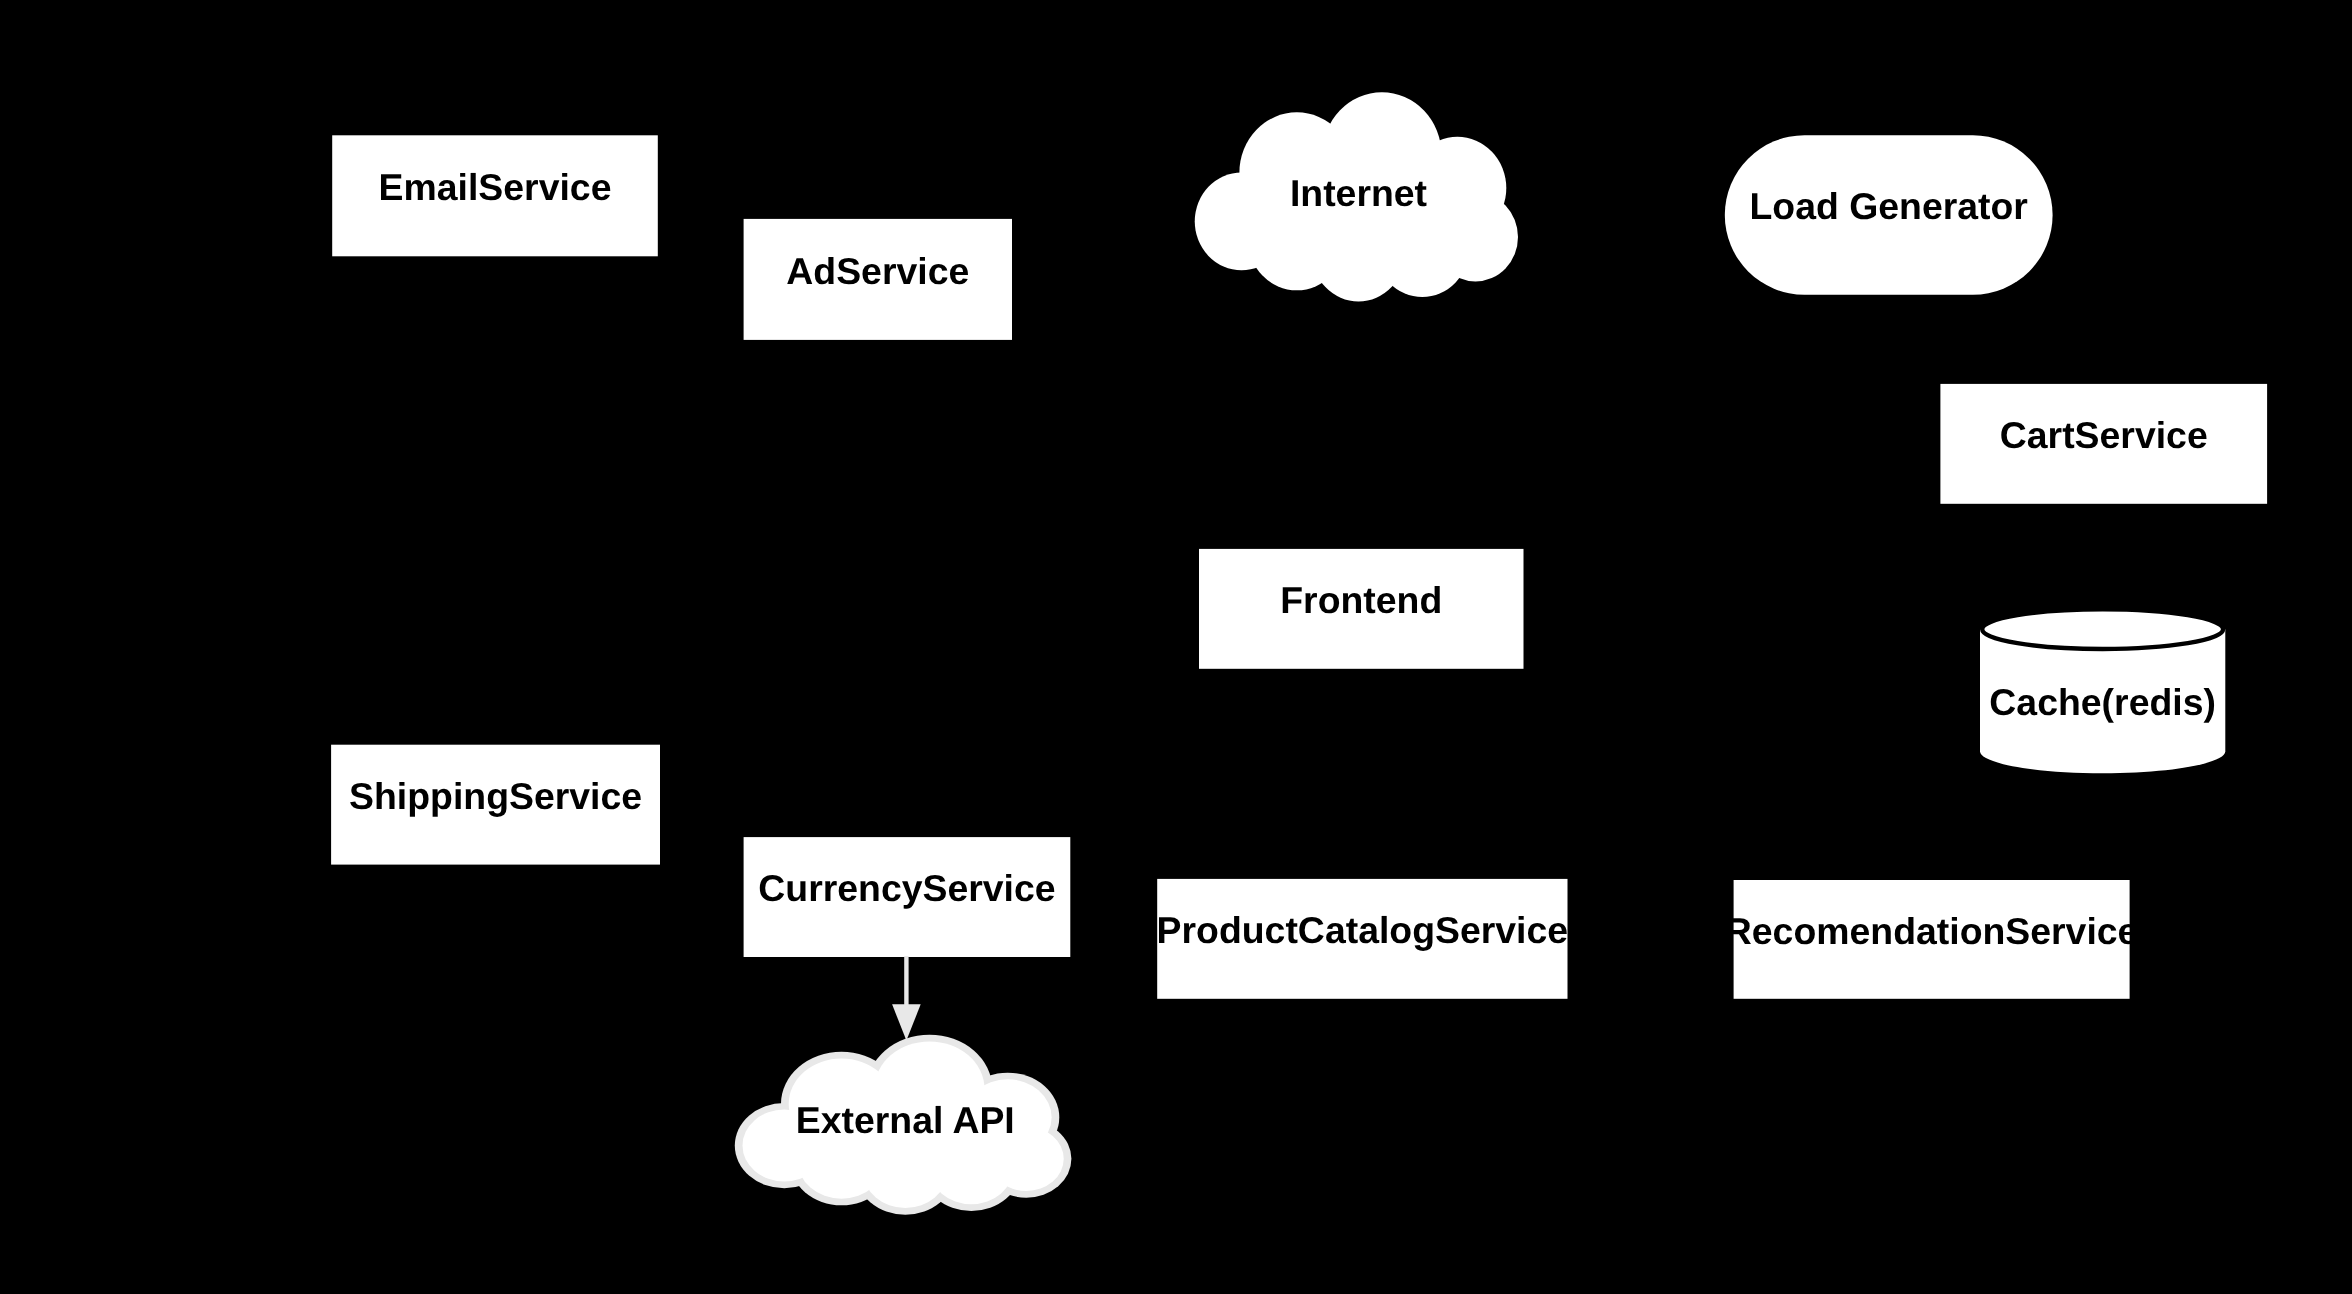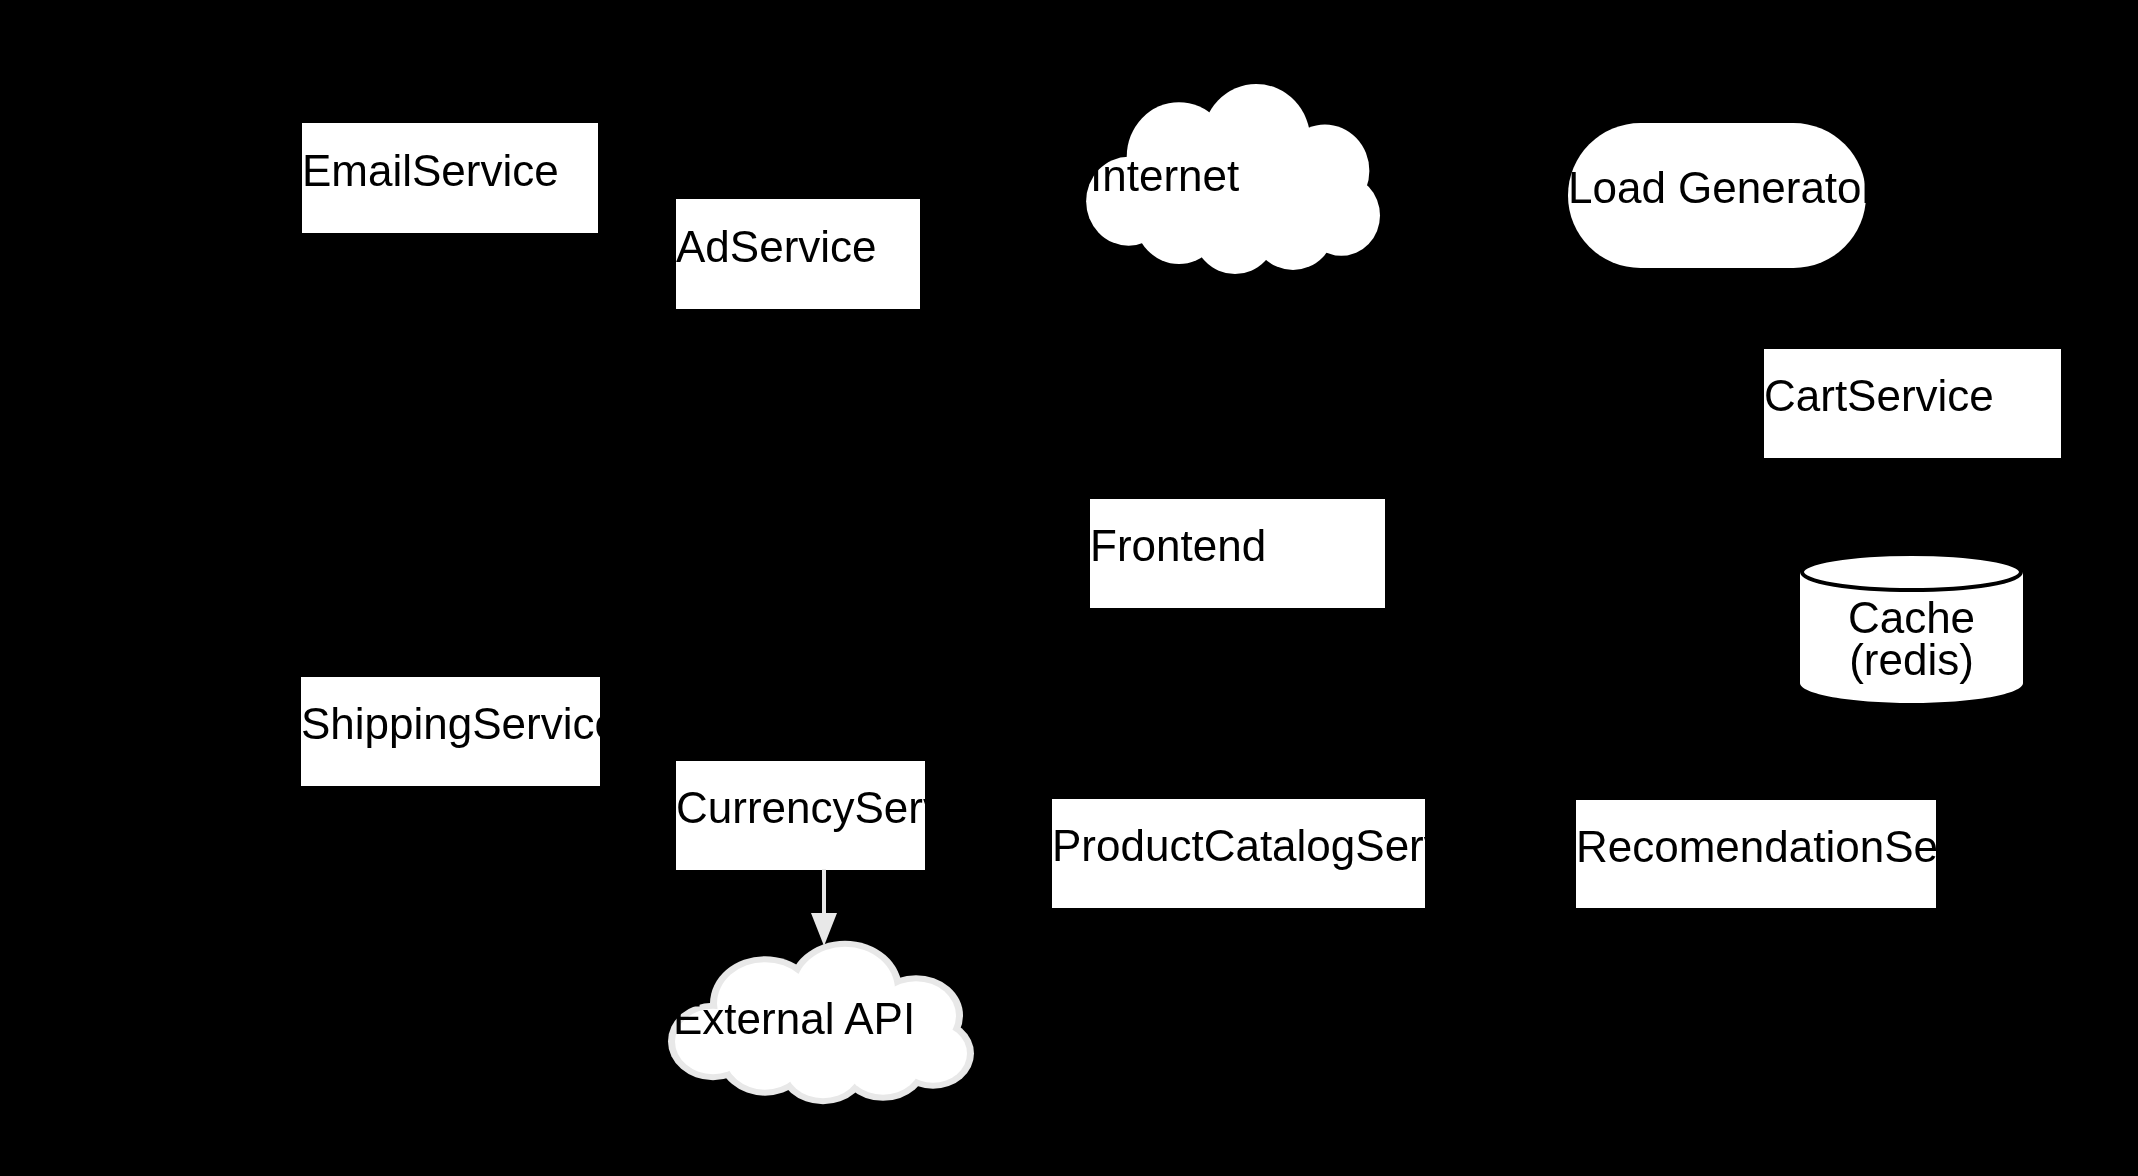--- a/index.html
+++ b/index.html
@@ -13,44 +13,45 @@
   html,body{margin:0;padding:0;background:var(--bg);}
   #canvas{
     position:relative;
     width:2138px;height:1176px;
     background:var(--bg);
     overflow:hidden;
     font-family:"Liberation Sans", sans-serif;
   }
   .node{
     position:absolute;
-    display:flex;align-items:center;
+    display:flex;align-items:center;justify-content:center;
     color:var(--node-text);
-    font-size:44px;
+    font-size:34px;
     line-height:1.2;
     text-align:center;
     box-sizing:border-box;
+    font-weight:bold;
   }
   .node.rect{background:var(--node-fill);}
   .node.stadium{background:var(--node-fill);border-radius:73px;}
   .node .label{position:relative;top:-7px;white-space:nowrap;}
   .node.cloud{background:transparent;}
   .node.cloud svg,
   .node.cylinder svg{
     position:absolute;left:0;top:0;width:100%;height:100%;
     overflow:visible;
   }
   .node.cloud .label{position:relative;top:-3px;z-index:2;}
   .cloud-outline{fill:var(--cloud-outline);}
   .cloud-outline.white{fill:var(--node-fill);}
   .cloud-fill{fill:var(--node-fill);}
   .node.cylinder{align-items:flex-start;}
   .cyl-label{
     position:relative;z-index:2;
-    display:flex;flex-direction:column;align-items:center;justify-content:center;
+    display:flex;flex-direction:row;align-items:center;justify-content:center;
     width:100%;height:100%;
     padding-top:22px;box-sizing:border-box;
     line-height:42px;
   }
   .edge-arrow{position:absolute;}
   .edge-arrow line{stroke:var(--edge);stroke-width:4;}
   .edge-arrow polygon{fill:var(--edge);}
 </style>
 </head>
 <body>
@@ -72,21 +73,21 @@
   </div>
 
   <div class="node rect" style="left:1090px;top:499px;width:295px;height:109px">
     <span class="label">Frontend</span>
   </div>
 
   <div class="node rect" style="left:301px;top:677px;width:299px;height:109px">
     <span class="label">ShippingService</span>
   </div>
 
-  <div class="node rect" style="left:676px;top:761px;width:249px;height:109px">
+  <div class="node rect" style="left:676px;top:761px;width:297px;height:109px">
     <span class="label">CurrencyService</span>
   </div>
 
   <div class="node rect" style="left:1052px;top:799px;width:373px;height:109px">
     <span class="label">ProductCatalogService</span>
   </div>
 
   <div class="node rect" style="left:1576px;top:800px;width:360px;height:108px">
     <span class="label">RecomendationService</span>
   </div>

